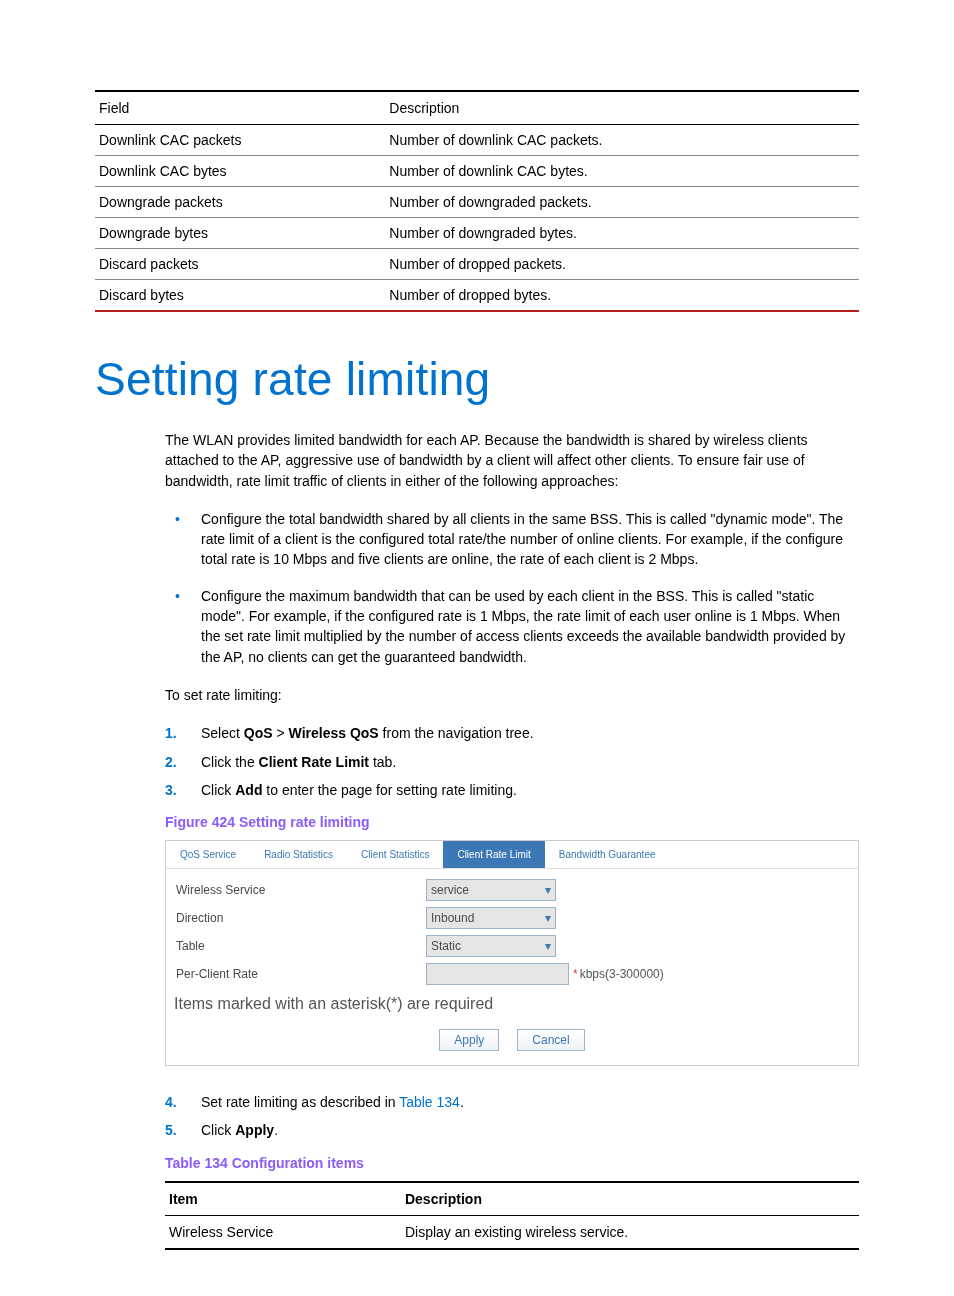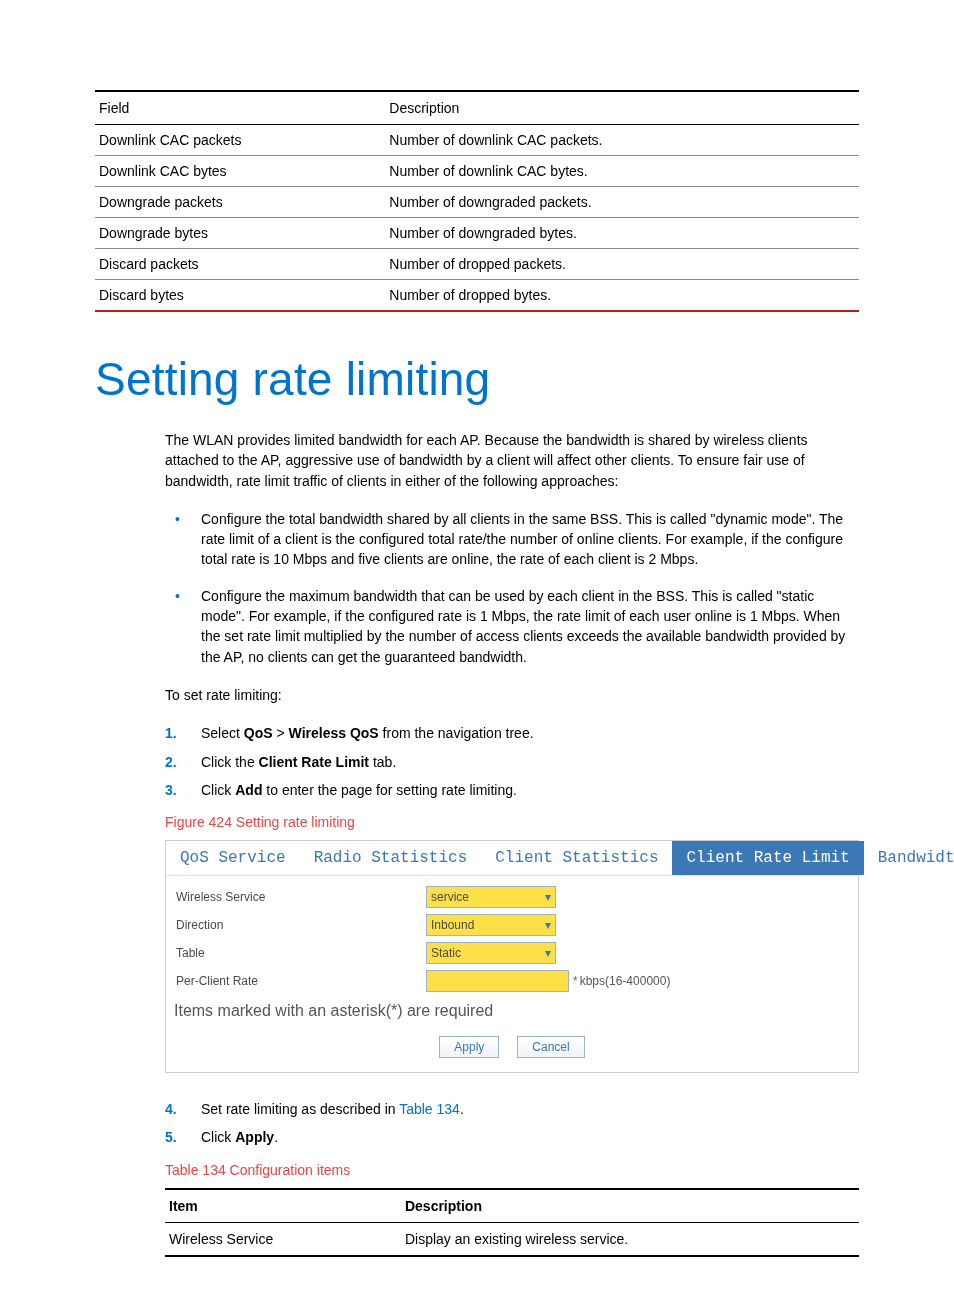--- a/index.html
+++ b/index.html
@@ -34,38 +34,38 @@
     }
     ol.steps { list-style: none; counter-reset: step; margin: 0 0 14px 0; padding: 0; }
     ol.steps > li {
       position: relative; padding-left: 36px; margin-bottom: 8px; line-height: 1.45;
       counter-increment: step;
     }
     ol.steps > li::before {
       content: counter(step) "."; position: absolute; left: 0; top: 0;
       color: #0073cf; font-weight: bold;
     }
-    .caption { color: #ef4444; font-weight: normal; margin: 6px 0 10px 0; }
+    .caption { color: #8b5cf6; font-weight: bold; margin: 6px 0 10px 0; }
     .body-text b { font-weight: bold; }
     .link { color: #0073cf; }
     
     .figure { border: 1px solid #ccc; background: #fff; margin: 8px 0 26px 0; }
-    .tabbar { display: flex; border-bottom: 1px solid #e4e0d4; background: #fff; font-family: Liberation Mono, monospace; font-size: 16px; }
+    .tabbar { display: flex; border-bottom: 1px solid #e4e0d4; background: #fff; font-family: Liberation Sans, sans-serif; font-size: 10px; }
     .tab {
       padding: 8px 14px; color: #3b78b5; white-space: nowrap;
     }
     .tab.active {
       background: #3b78b5; color: #fff;
     }
     .tabtail { flex: 1; }
     .formgrid { padding: 10px 8px 2px 8px; font-family: Tahoma, sans-serif; font-size: 12px; color: #4a4a4a; }
     .frow { display: flex; align-items: center; margin-bottom: 6px; min-height: 22px; }
     .flabel { width: 252px; padding-left: 2px; }
     .fselect, .finput {
-      height: 22px; border: 1px solid #9db4c8; background: #fde047;
+      height: 22px; border: 1px solid #9db4c8; background: #e5e5e5;
       font-family: Tahoma, sans-serif; font-size: 12px; padding: 0 4px;
     }
     .fselect { width: 130px; position: relative; display: inline-flex; align-items: center; justify-content: space-between; }
     .fselect .chev { color: #3b78b5; font-size: 12px; }
     .finput-wrap { display: inline-block; width: 143px; }
     .finput { width: 143px; }
     .req { color: #ce3b3b; margin-left: 4px; }
     .helper { color: #555; margin-left: 2px; }
     .fnote { font-family: Liberation Sans, sans-serif; font-size: 16px; color: #555; padding: 2px 0 10px 8px; }
     .btnrow { display: flex; justify-content: center; gap: 18px; padding: 6px 0 14px 0; font-family: Tahoma, sans-serif; font-size: 12px; }
@@ -175,21 +175,21 @@
         <div class="flabel">Table</div>
         <div class="fselect">
           <span>Static</span>
           <span class="chev">▾</span>
         </div>
       </div>
       <div class="frow">
         <div class="flabel">Per-Client Rate</div>
         <span class="finput-wrap"><input class="finput" value="" style=""></span>
         <span class="req">*</span>
-        <span class="helper">kbps(16-400000)</span>
+        <span class="helper">kbps(3-300000)</span>
       </div>
     </div>
     <div class="fnote">Items marked with an asterisk(*) are required</div>
     <div class="btnrow">
       <div class="btn">Apply</div>
       <div class="btn">Cancel</div>
     </div>
   </div>
 
   <ol class="steps" start="4" style="counter-reset: step 3;">

